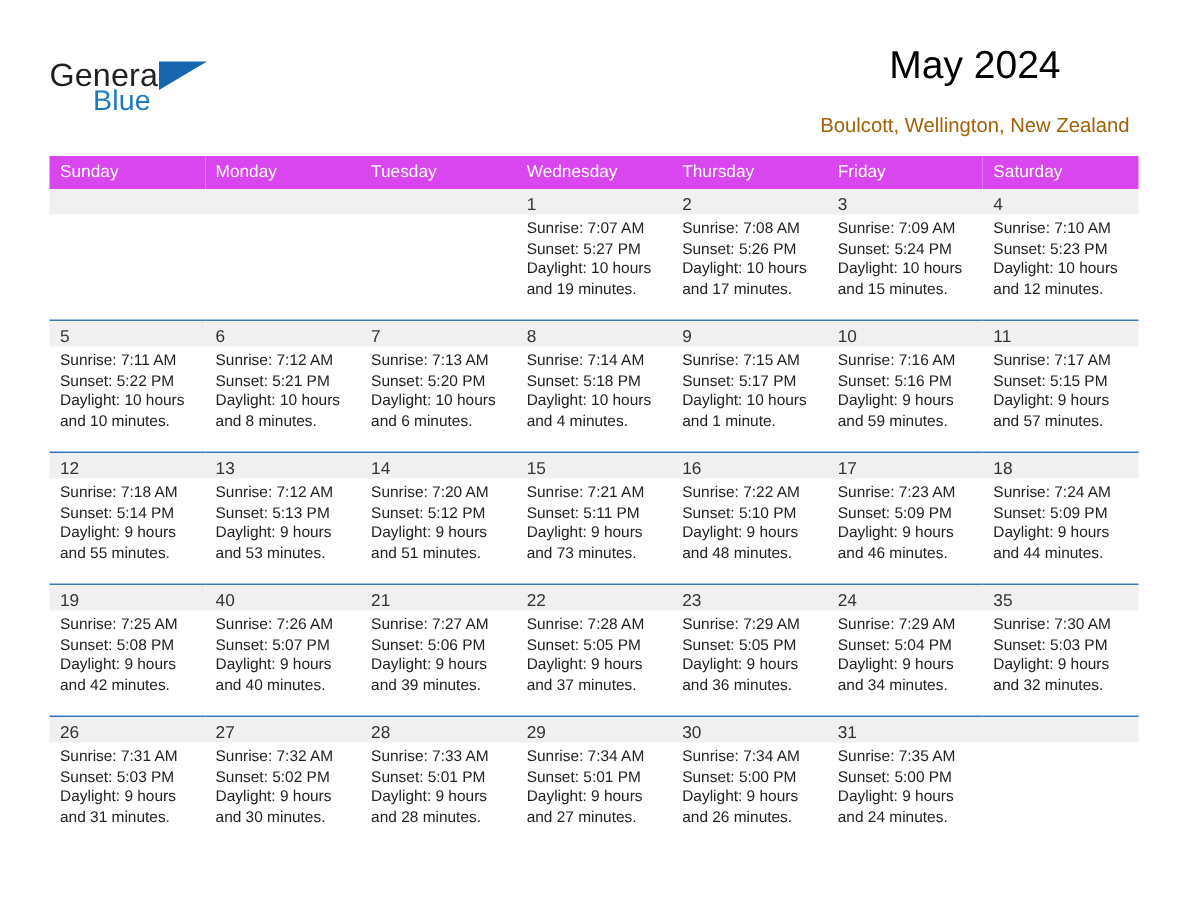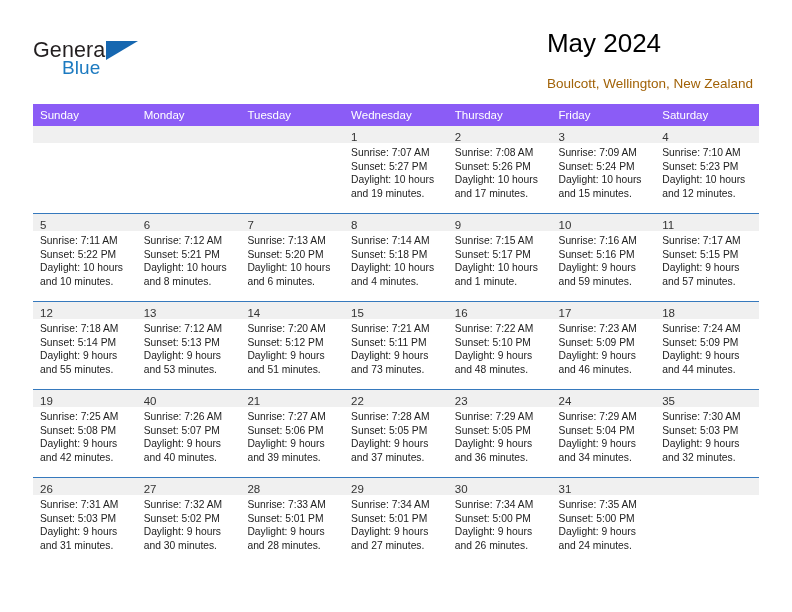--- a/index.html
+++ b/index.html
@@ -62,21 +62,21 @@
     width: 0;
     height: 0;
     border-left: 32px solid #1667b0;
     border-bottom: 19px solid transparent;
   }
 
   .title-block {
     position: absolute;
     right: 39px;
     top: 28px;
-    text-align: left;
+    text-align: center;
   }
   .cal-title {
     font-size: 26px;
     color: #000000;
     line-height: 30px;
     white-space: nowrap;
     font-weight: normal;
   }
   .cal-subtitle {
     font-size: 13.5px;
@@ -89,21 +89,21 @@
   
   .calendar {
     position: absolute;
     left: 33px;
     top: 104px;
     width: 726px;
     border-collapse: collapse;
     table-layout: fixed;
   }
   .calendar th {
-    background: #8b5cf6;
+    background: #d946ef;
     color: #ffffff;
     font-size: 11.5px;
     font-weight: normal;
     text-align: left;
     padding: 5px 0 5px 7px;
     height: 11px;
     border: none;
   }
   .calendar td {
     vertical-align: top;

